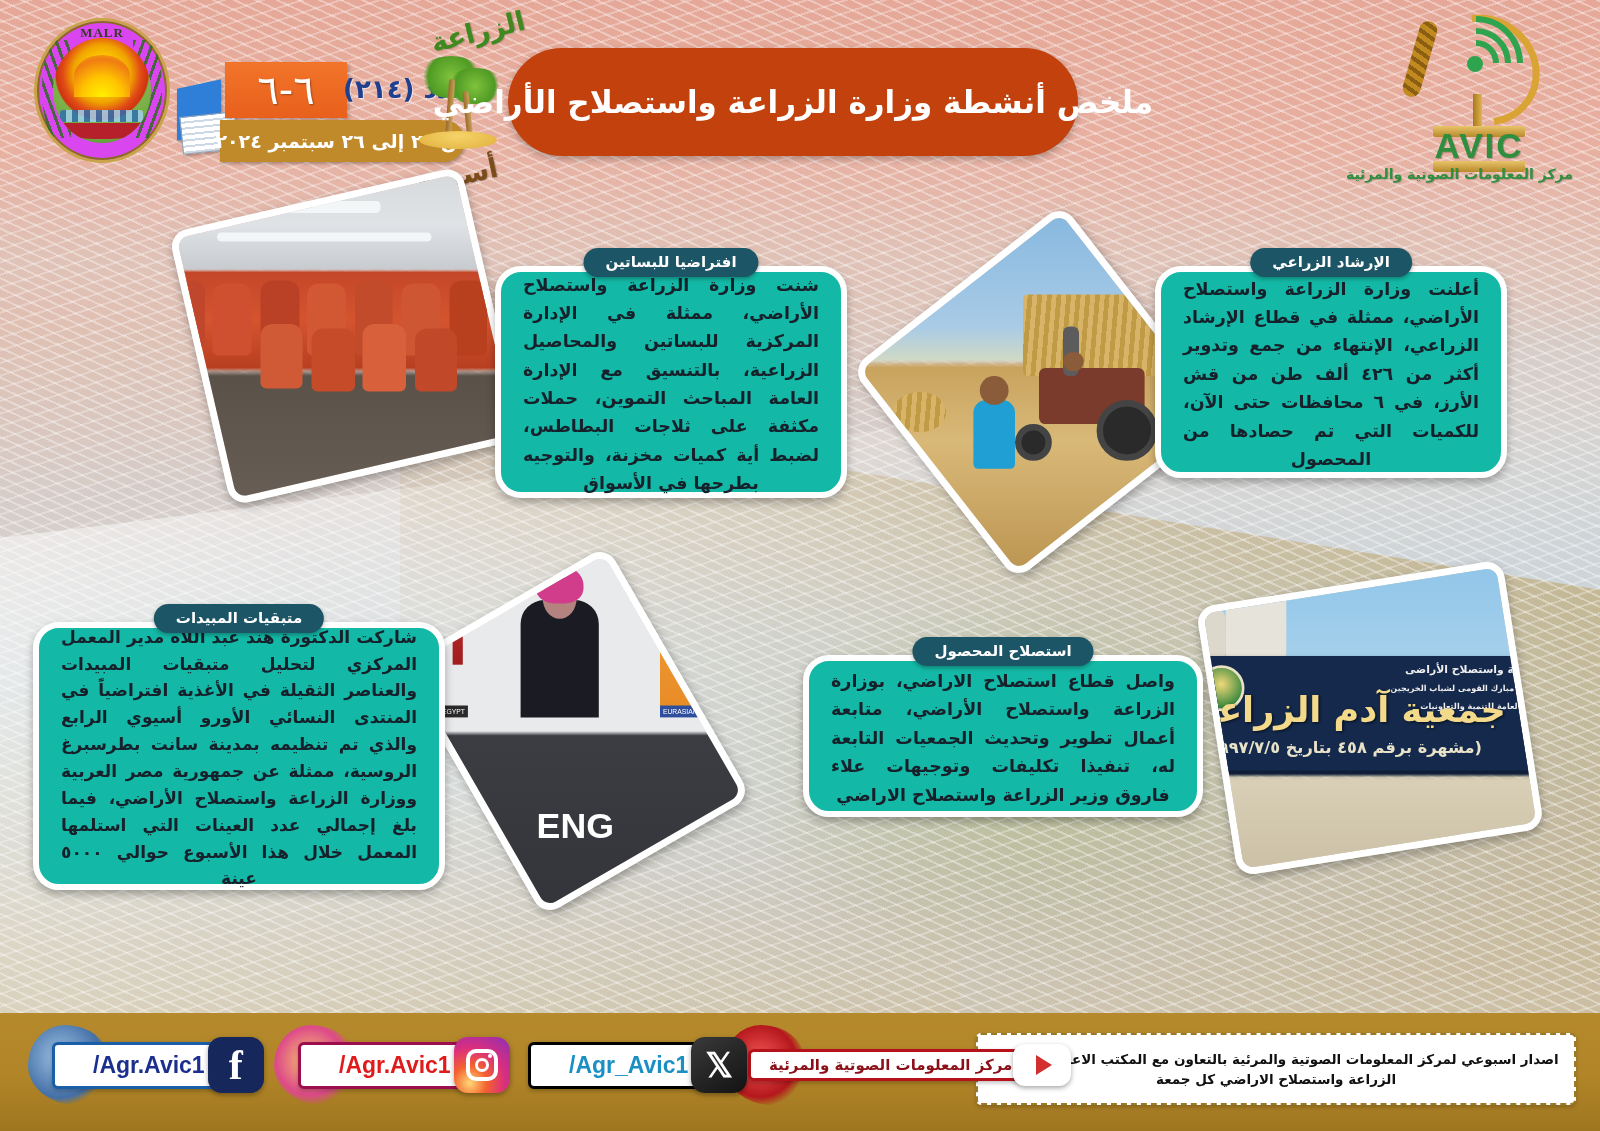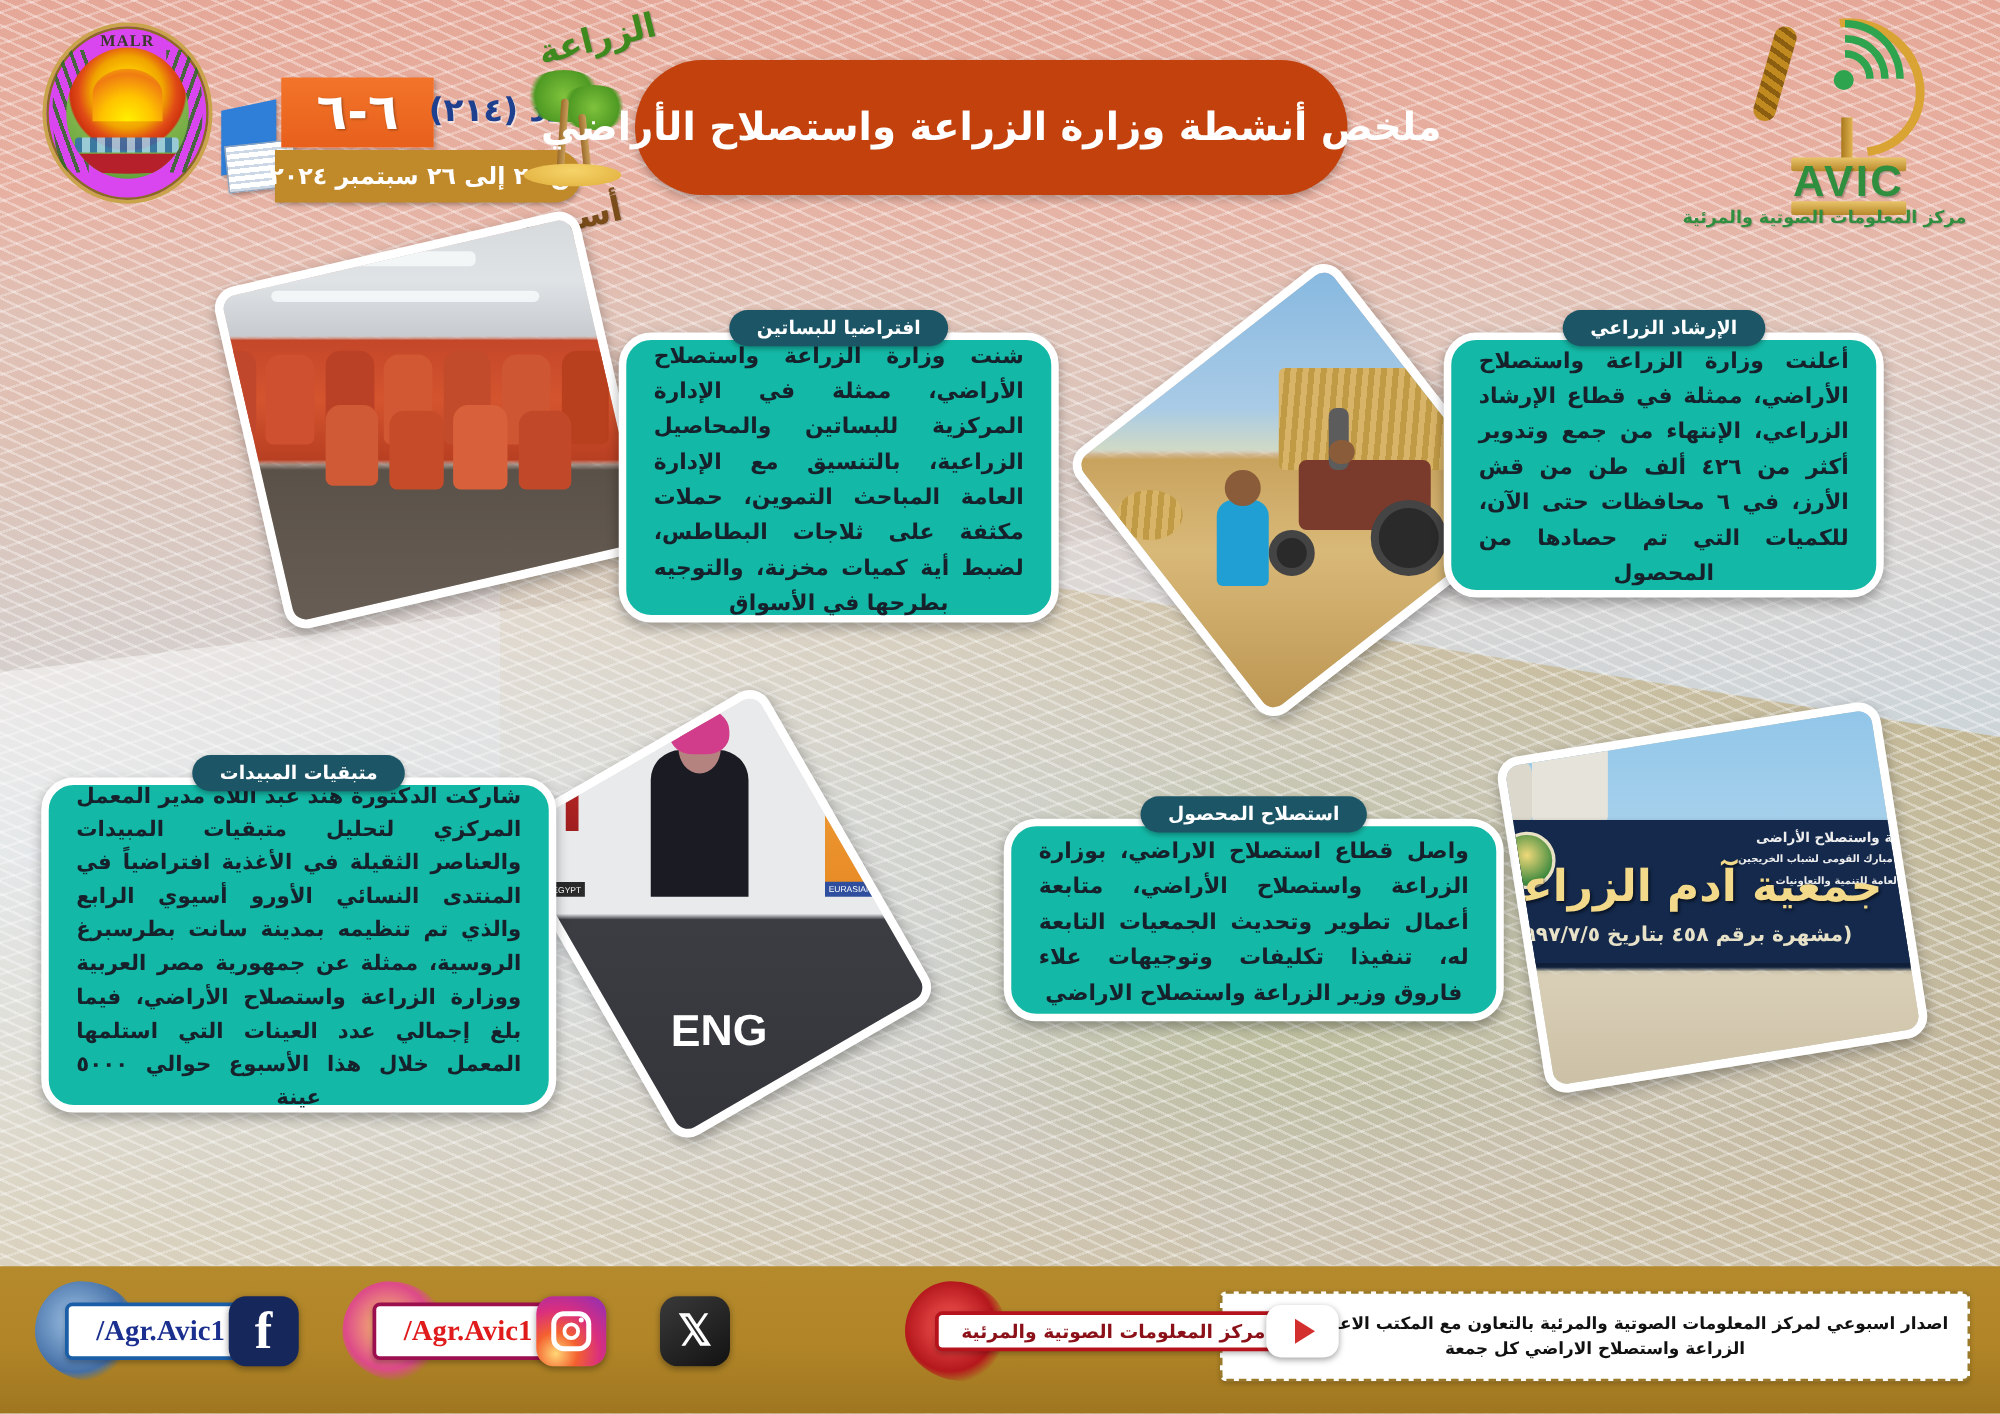--- a/index.html
+++ b/index.html
@@ -119,21 +119,21 @@
     background:repeating-linear-gradient(180deg,#fff 0 4px,#cdd8e6 4px 6px);
     transform:rotate(-6deg);border:1px solid #8fa5bd;box-shadow:1px 2px 3px rgba(0,0,0,.25);
   }
   .issue-orange{
     position:absolute;left:50px;top:0;width:122px;height:56px;
     background:linear-gradient(180deg,#f2742a,#e8601c);
     display:flex;align-items:center;justify-content:center;
     box-shadow:2px 2px 4px rgba(0,0,0,.25);
   }
   .issue-orange span{
-    color:#fff;font-size:40px;font-weight:bold;letter-spacing:1px;
+    color:#fff;font-size:40px;font-weight:normal;letter-spacing:1px;
     text-shadow:1px 1px 2px rgba(0,0,0,.35);
   }
   .issue-no{
     position:absolute;left:168px;top:12px;
     color:#1f3f8f;font-size:26px;font-weight:bold;
     font-family:"DejaVu Sans",sans-serif;
     text-shadow:1px 1px 0 rgba(255,255,255,.6);
     white-space:nowrap;
   }
   .issue-date{
@@ -347,23 +347,23 @@
   .ig-outer{width:32px;height:32px;border:4px solid #fff;border-radius:10px;position:relative;}
   .ig-inner{position:absolute;left:50%;top:50%;transform:translate(-50%,-50%);width:14px;height:14px;border:3.5px solid #fff;border-radius:50%;}
   .ig-dot{position:absolute;right:2px;top:1px;width:4px;height:4px;background:#fff;border-radius:50%;}
   .ic-x{background:linear-gradient(145deg,#3a3a3a,#121212);}
   .ic-x .glyph{color:#fff;font-size:34px;font-weight:bold;font-family:"Liberation Sans",sans-serif;line-height:1;}
   .ic-yt{background:#fff;border-radius:12px;width:58px;height:42px;}
   .yt-tri{width:0;height:0;border-left:16px solid #d32f2f;border-top:10px solid transparent;border-bottom:10px solid transparent;margin-left:4px;}
   .handle{
     position:relative;z-index:1;margin-right:-14px;
     background:#fff;border-radius:6px;
-    padding:7px 14px 7px 22px;
+    padding:7px 14px 7px 38px;
     font-size:23px;font-weight:bold;direction:ltr;
-    font-family:Liberation Serif, serif;
+    font-family:Liberation Sans, sans-serif;
     box-shadow:0 2px 4px rgba(0,0,0,.25);
   }
   .h-fb{border:3px solid #1b5ea8;color:#1b2f8f;}
   .h-ig{border:3px solid #9c0f4e;color:#e01b1b;}
   .h-x{border:3px solid #000;color:#1a8fc4;background:#fff;}
   .h-yt{
     border:3px solid #b5121c;color:#8b1018;
     font-size:15px;direction:rtl;padding:4px 12px 4px 18px;
     line-height:1.25;text-align:center;font-family:"DejaVu Sans",sans-serif;
   }
@@ -556,20 +556,21 @@
               <div class="ig-dot"></div>
             </div>
         </div>
         <div class="handle h-ig">/Agr.Avic1</div>
       </div>
 
       <div class="social" style="left:528px;">
         <div class="sicon ic-x">
             <span class="glyph">𝕏</span>
           </div>
+        <div class="handle h-x">/Agr_Avic1</div>
       </div>
 
       <div class="social" style="left:748px;">
         <div class="splat sp-yt"></div>
         <div class="sicon ic-yt">
             <div class="yt-tri"></div>
           </div>
         <div class="handle h-yt">مركز المعلومات
 الصوتية والمرئية</div>
       </div>

